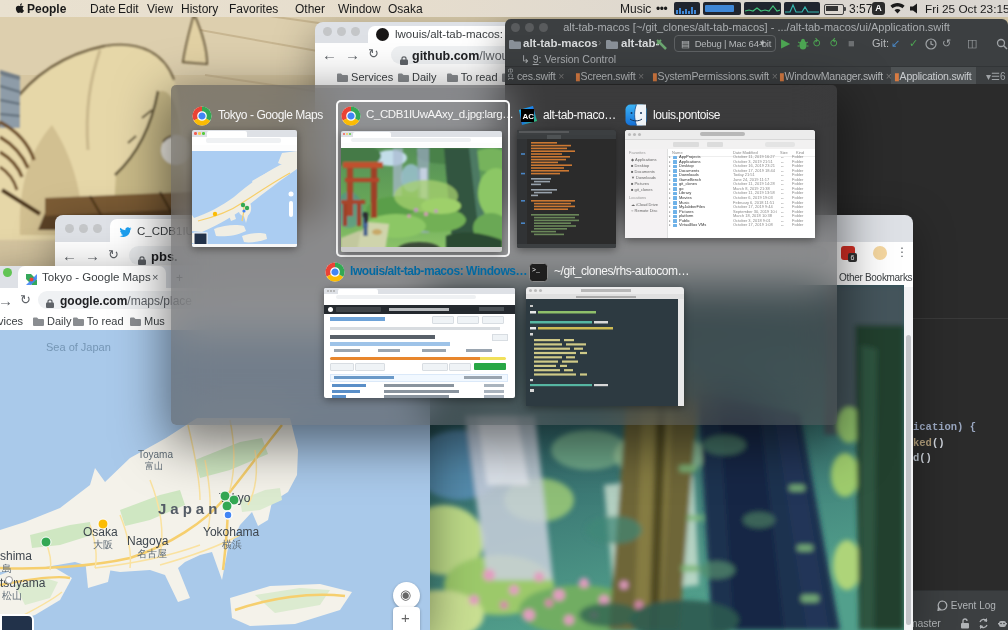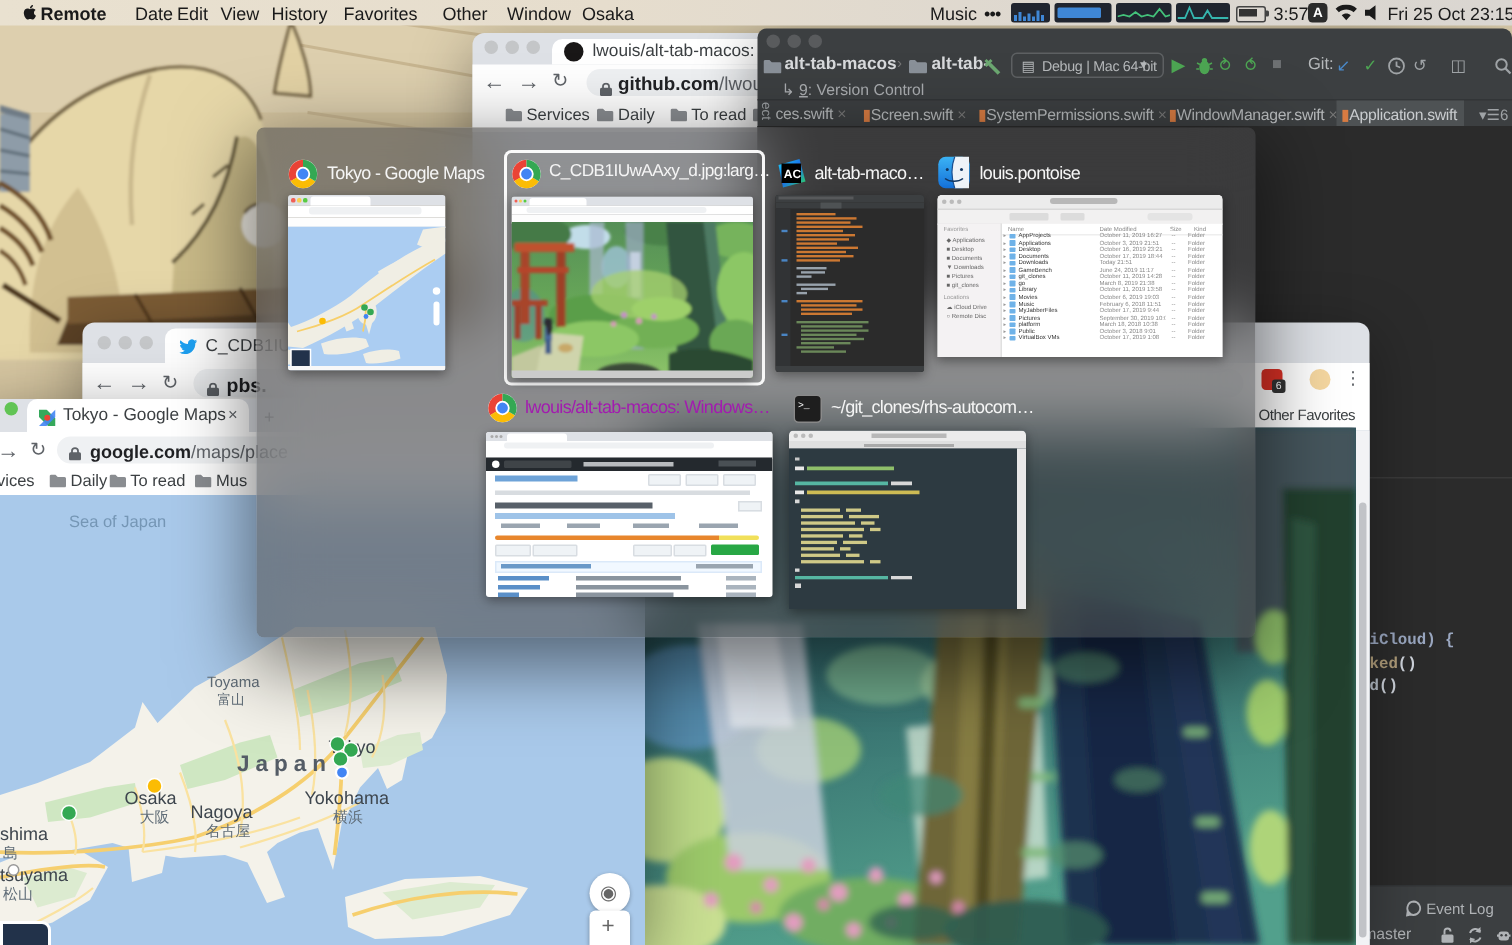--- a/index.html
+++ b/index.html
@@ -93,20 +93,21 @@
     <div class="abs" style="left:187px;top:49px;font-size:11px;color:#3c4043;white-space:nowrap;"><svg width="11" height="9" style="vertical-align:-1px;">
           <path d="M0 1.5 Q0 0.5 1 0.5 L4 0.5 L5.5 2 L10 2 Q11 2 11 3 L11 8 Q11 9 10 9 L1 9 Q0 9 0 8 Z" fill="#8a8d91"></path>
         </svg></div>
   </div>
 
   <div class="abs" id="ide" style="left:505px;top:19px;width:503px;height:611px;background:#3c3f41;border-radius:6px 6px 0 0;box-shadow:0 10px 40px rgba(0,0,0,0.4);font-family:'Liberation Sans',sans-serif;">
 
     <div class="abs" style="left:6px;top:4px;width:9px;height:9px;border-radius:50%;background:#595b5d;"></div>
     <div class="abs" style="left:20px;top:4px;width:9px;height:9px;border-radius:50%;background:#595b5d;"></div>
     <div class="abs" style="left:34px;top:4px;width:9px;height:9px;border-radius:50%;background:#595b5d;"></div>
+    <div class="abs" style="left:0;top:2px;width:503px;text-align:center;font-size:11px;color:#aaadb0;">alt-tab-macos [~/git_clones/alt-tab-macos] - .../alt-tab-macos/ui/Application.swift</div>
 
     <div class="abs" style="left:4px;top:16px;width:499px;height:18px;">
       <svg class="abs" style="left:0;top:4px;" width="12" height="10">
           <path d="M0 2 Q0 1 1 1 L4 1 L5.5 2.5 L11 2.5 Q12 2.5 12 3.5 L12 9 Q12 10 11 10 L1 10 Q0 10 0 9 Z" fill="#8a9199"></path>
         </svg>
       <span class="abs" style="left:14px;top:2px;font-size:11.5px;font-weight:bold;color:#d8dadc;white-space:nowrap;">alt-tab-macos</span>
       <span class="abs" style="left:89px;top:2px;font-size:10px;color:#777;">›</span>
       <svg class="abs" style="left:97px;top:4px;" width="12" height="10">
           <path d="M0 2 Q0 1 1 1 L4 1 L5.5 2.5 L11 2.5 Q12 2.5 12 3.5 L12 9 Q12 10 11 10 L1 10 Q0 10 0 9 Z" fill="#8a9199"></path>
         </svg>
@@ -150,21 +151,21 @@
     <div class="abs" style="left:12px;top:51px;font-size:10.5px;color:#b6b9bb;white-space:nowrap;letter-spacing:-0.2px;">ces.swift <span style="color:#777;">×</span></div>
     <div class="abs" style="left:70px;top:51px;font-size:10.5px;color:#b6b9bb;white-space:nowrap;letter-spacing:-0.2px;"><span style="color:#d77b42;">▮</span>Screen.swift <span style="color:#777;">×</span></div>
     <div class="abs" style="left:147px;top:51px;font-size:10.5px;color:#b6b9bb;white-space:nowrap;letter-spacing:-0.2px;"><span style="color:#d77b42;">▮</span>SystemPermissions.swift <span style="color:#777;">×</span></div>
     <div class="abs" style="left:274px;top:51px;font-size:10.5px;color:#b6b9bb;white-space:nowrap;letter-spacing:-0.2px;"><span style="color:#d77b42;">▮</span>WindowManager.swift <span style="color:#777;">×</span></div>
     <div class="abs" style="left:386px;top:48px;width:85px;height:17px;background:#4e5254;"></div>
     <div class="abs" style="left:389px;top:51px;font-size:10.5px;color:#c9cccf;white-space:nowrap;letter-spacing:-0.2px;"><span style="color:#d77b42;">▮</span>Application.swift</div>
     <div class="abs" style="left:481px;top:52px;font-size:10px;color:#9fa3a6;">▾☰6</div>
 
     <div class="abs" style="left:0;top:65px;width:503px;height:526px;background:#2b2b2b;"></div>
     <div class="abs" style="left:406px;top:299px;width:97px;height:1px;background:#3a3a3a;"></div>
-    <div class="abs" style="left:408px;top:401px;font-family:'Liberation Mono',monospace;font-size:10.5px;line-height:15.5px;font-weight:bold;color:#cfd4dc;white-space:pre;"><span style="color:#9aa7c0;">iCloud) {</span>
+    <div class="abs" style="left:408px;top:401px;font-family:'Liberation Mono',monospace;font-size:10.5px;line-height:15.5px;font-weight:bold;color:#cfd4dc;white-space:pre;"><span style="color:#9aa7c0;">ication) {</span>
 <span style="color:#b09d7a;">ked</span>()
 <span style="color:#b6bfc9;">d</span>()</div>
 
     <div class="abs" style="left:0;top:571px;width:503px;height:40px;background:#3c3f41;border-top:1px solid #323537;"></div>
     <div class="abs" style="left:432px;top:581px;font-size:10px;color:#b0b3b6;"><svg width="11" height="11" style="vertical-align:-2px;">
           <path d="M5.5 1 A4.5 4.5 0 1 1 1.4 7.8 L1 10.5 L3.5 9.4 A4.5 4.5 0 0 1 5.5 1 Z" fill="none" stroke="#b0b3b6" stroke-width="1.2"></path>
         </svg> Event Log</div>
     <div class="abs" style="left:395px;top:598px;font-size:10.5px;color:#b0b3b6;">t: master</div>
     <svg class="abs" style="left:455px;top:599px;" width="10" height="11">
         <rect x="1" y="5" width="8" height="5.5" rx="1" fill="#b0b3b6"></rect>
@@ -202,21 +203,21 @@
           <path d="M2 4 L2 2.5 Q2 0.8 4 0.8 Q6 0.8 6 2.5 L6 4" fill="none" stroke="#5f6368" stroke-width="1.2"></path>
         </svg></div>
     <div class="abs" style="left:96px;top:34px;font-size:13px;font-weight:bold;color:#202124;">pbs.</div>
 
     <div class="abs" style="left:786px;top:31px;width:14px;height:14px;background:#d93025;border-radius:3px;"></div>
     <div class="abs" style="left:793px;top:38px;width:9px;height:9px;background:#333;border-radius:2px;color:#fff;font-size:7px;text-align:center;line-height:9px;">6</div>
     <div class="abs" style="left:818px;top:31px;width:14px;height:14px;background:#f5d7a0;border-radius:50%;"></div>
     <div class="abs" style="left:841px;top:30px;font-size:12px;color:#5f6368;">⋮</div>
 
     <div class="abs" style="left:0;top:53px;width:858px;height:19px;background:#fff;"></div>
-    <div class="abs" style="left:784px;top:57px;font-size:10px;letter-spacing:-0.3px;color:#3c4043;white-space:nowrap;">Other Favorites</div>
+    <div class="abs" style="left:784px;top:57px;font-size:10px;letter-spacing:-0.3px;color:#3c4043;white-space:nowrap;">Other Bookmarks</div>
 
     <div class="abs" style="left:0;top:72px;width:858px;height:343px;background:#c9d4e0;"></div>
 
     <div class="abs" style="left:374px;top:70px;width:475px;height:345px;">
       <svg width="475" height="345" viewBox="0 0 475 345">
         <defs>
           <linearGradient id="artbg" x1="0" y1="0" x2="0.3" y2="1">
             <stop offset="0" stop-color="#28424c"></stop>
             <stop offset="0.4" stop-color="#2e6066"></stop>
             <stop offset="1" stop-color="#52a08c"></stop>
@@ -410,21 +411,21 @@
     <div class="abs" style="left:413px;top:316px;width:27px;height:27px;background:#fff;border-radius:50%;box-shadow:0 1px 3px rgba(0,0,0,0.3);"></div>
     <div class="abs" style="left:420px;top:321px;font-size:13px;color:#666;">◉</div>
     <div class="abs" style="left:413px;top:341px;width:27px;height:23px;background:#fff;border-radius:4px 4px 0 0;box-shadow:0 1px 3px rgba(0,0,0,0.3);"></div>
     <div class="abs" style="left:421px;top:343px;font-size:15px;color:#666;">+</div>
   </div>
 
   <div class="abs" id="menubar" style="left:0;top:0;width:1008px;height:17px;background:linear-gradient(90deg,#e9e1d0 0%,#e6ddcd 40%,#dcd7d0 75%,#dad6d1 100%);font-size:12px;color:#1a1a1a;">
     <div class="abs" style="left:14px;top:2px;"><svg width="12" height="13" viewBox="0 0 384 512">
           <path transform="scale(0.85) translate(30,30)" d="M318.7 268.7c-.2-36.7 16.4-64.4 50-84.8-18.8-26.9-47.2-41.7-84.7-44.6-35.5-2.8-74.3 20.7-88.5 20.7-15 0-49.4-19.7-76.4-19.7C63.3 141.2 4 184.8 4 273.5c0 26.2 4.8 53.3 14.4 81.2 12.8 36.7 59 126.7 107.2 125.2 25.2-.6 43-17.9 75.8-17.9 31.8 0 48.3 17.9 76.4 17.9 48.6-.7 90.4-82.5 102.6-119.3-65.2-30.7-61.7-90-61.7-91.9zm-56.6-164.2c27.3-32.4 24.8-61.9 24-72.5-24.1 1.4-52 16.4-67.9 34.9-17.5 19.8-27.8 44.3-25.6 71.9 26.1 2 49.9-11.4 69.5-34.3z" fill="#1a1a1a"></path>
         </svg></div>
-    <div class="abs" style="left:27px;top:2px;font-weight:bold;">Remote</div>
+    <div class="abs" style="left:27px;top:2px;font-weight:bold;">People</div>
     <div class="abs" style="left:90px;top:2px;">Date</div>
     <div class="abs" style="left:118px;top:2px;">Edit</div>
     <div class="abs" style="left:147px;top:2px;">View</div>
     <div class="abs" style="left:181px;top:2px;">History</div>
     <div class="abs" style="left:229px;top:2px;">Favorites</div>
     <div class="abs" style="left:295px;top:2px;">Other</div>
     <div class="abs" style="left:338px;top:2px;">Window</div>
     <div class="abs" style="left:388px;top:2px;">Osaka</div>
     <div class="abs" style="left:620px;top:2px;">Music</div>
     <div class="abs" style="left:656px;top:2px;letter-spacing:-0.5px;">•••</div>
@@ -850,21 +851,21 @@
         </div>
     </div>
 
     <div class="abs" style="left:154px;top:177px;width:20px;height:20px;"><svg width="20" height="20" viewBox="0 0 20 20">
           <circle cx="10" cy="10" r="9.5" fill="#fff"></circle>
           <path d="M10 0.5 A9.5 9.5 0 0 1 18.2 14.75 L10 10 Z" fill="#ea4335" transform="rotate(-120 10 10)"></path>
           <path d="M10 0.5 A9.5 9.5 0 0 1 18.2 14.75 L10 10 Z" fill="#fbbc05" transform="rotate(120 10 10)"></path>
           <path d="M10 0.5 A9.5 9.5 0 0 1 18.2 14.75 L10 10 Z" fill="#34a853"></path>
           <circle cx="10" cy="10" r="4.2" fill="#4285f4" stroke="#fff" stroke-width="1.2"></circle>
         </svg></div>
-    <div class="abs" style="left:179px;top:179px;font-size:12px;letter-spacing:-0.45px;color:#a21caf;">lwouis/alt-tab-macos: Windows…</div>
+    <div class="abs" style="left:179px;top:179px;font-size:12px;letter-spacing:-0.45px;color:#0369a1;font-weight:bold;">lwouis/alt-tab-macos: Windows…</div>
     <div class="abs" style="left:153px;top:203px;width:191px;height:110px;border-radius:2px;overflow:hidden;box-shadow:0 2px 8px rgba(0,0,0,0.4);background:#fff;">
       <div class="abs" style="left:0;top:0;width:191px;height:6px;background:#dee1e6;"></div>
       <div class="abs" style="left:3px;top:2px;width:2px;height:2px;border-radius:50%;background:#aaa;"></div>
       <div class="abs" style="left:6px;top:2px;width:2px;height:2px;border-radius:50%;background:#aaa;"></div>
       <div class="abs" style="left:9px;top:2px;width:2px;height:2px;border-radius:50%;background:#aaa;"></div>
       <div class="abs" style="left:14px;top:1px;width:40px;height:5px;background:#fff;border-radius:2px 2px 0 0;"></div>
       <div class="abs" style="left:0;top:6px;width:191px;height:6px;background:#fff;"></div>
       <div class="abs" style="left:12px;top:7px;width:140px;height:4px;background:#eff1f3;border-radius:2px;"></div>
       <div class="abs" style="left:160px;top:7px;width:25px;height:4px;background:#fff;"></div>
       <div class="abs" style="left:0;top:12px;width:191px;height:5px;background:#fdfdfd;border-bottom:1px solid #eee;"></div>

